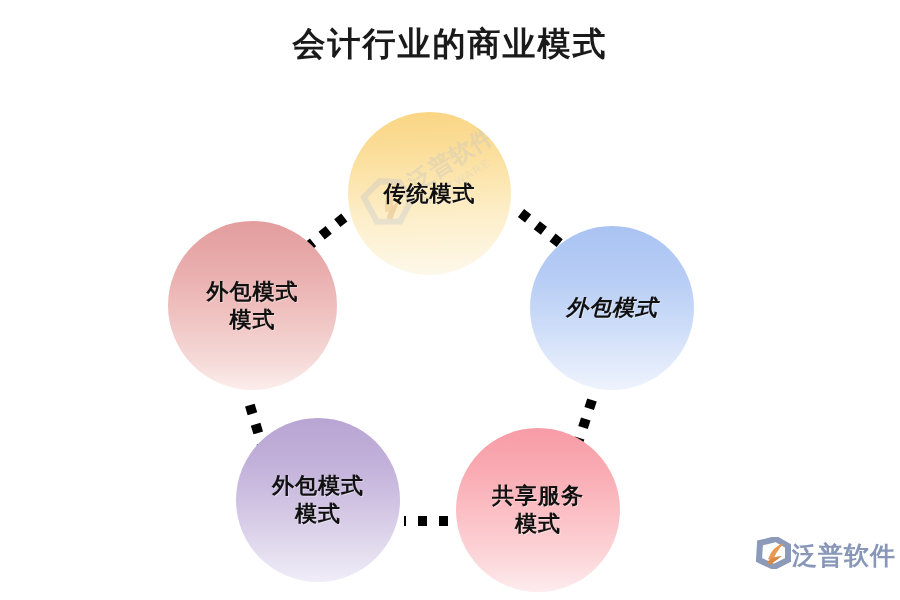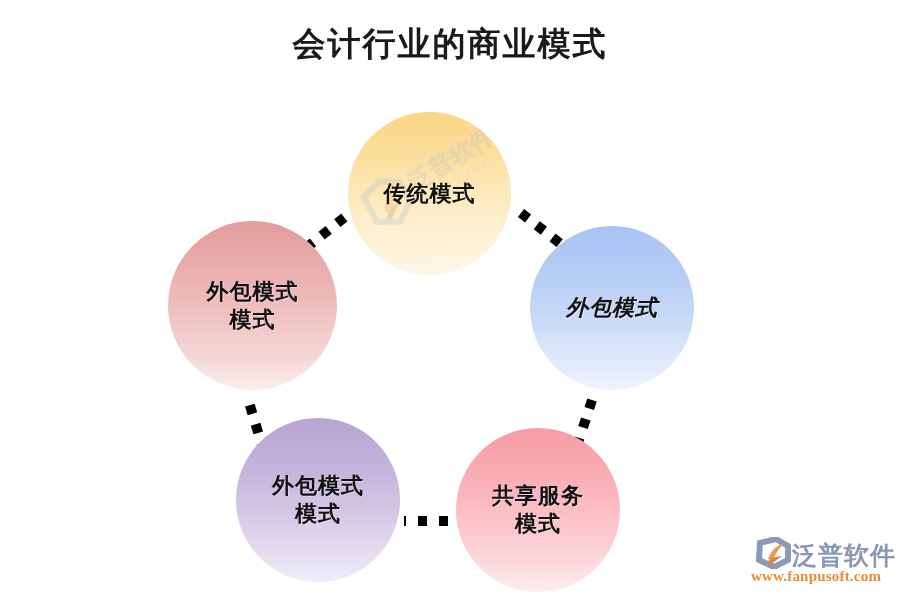--- a/index.html
+++ b/index.html
@@ -200,16 +200,15 @@
 
   </div>
 
   <div id="brand-logo">
     <svg id="brand-logo-mark" width="42" height="32" viewBox="0 0 42 32" xmlns="http://www.w3.org/2000/svg">
       <path d="M10 6 L26 2 L38 9 L38 23 L24 30 L9 23 Z" fill="none" stroke="#8b9ab9" stroke-width="6" stroke-linejoin="miter"></path>
       <path d="M18 22 Q23 9 34 6 Q25 16 23 24 Z" fill="#e89a52"></path>
       <path d="M17 25 Q23 19 32 19 Q24 25 20 28 Z" fill="#d98944"></path>
     </svg>
     <div id="brand-logo-name">泛普软件</div>
-    <div id="brand-logo-url">www.fanpusoft.com</div>
   </div>
 
 </div>
 
 </body></html>

